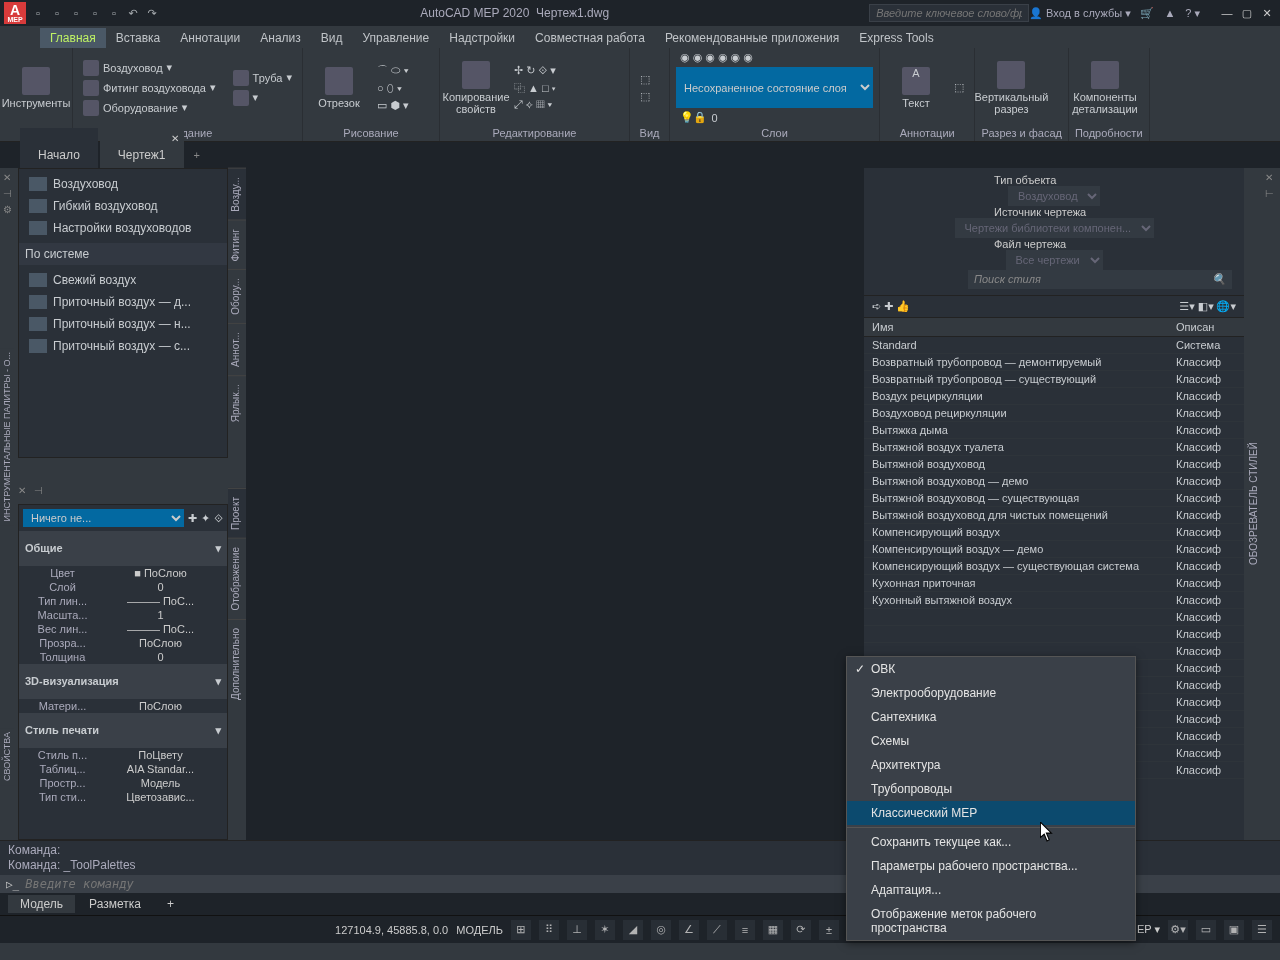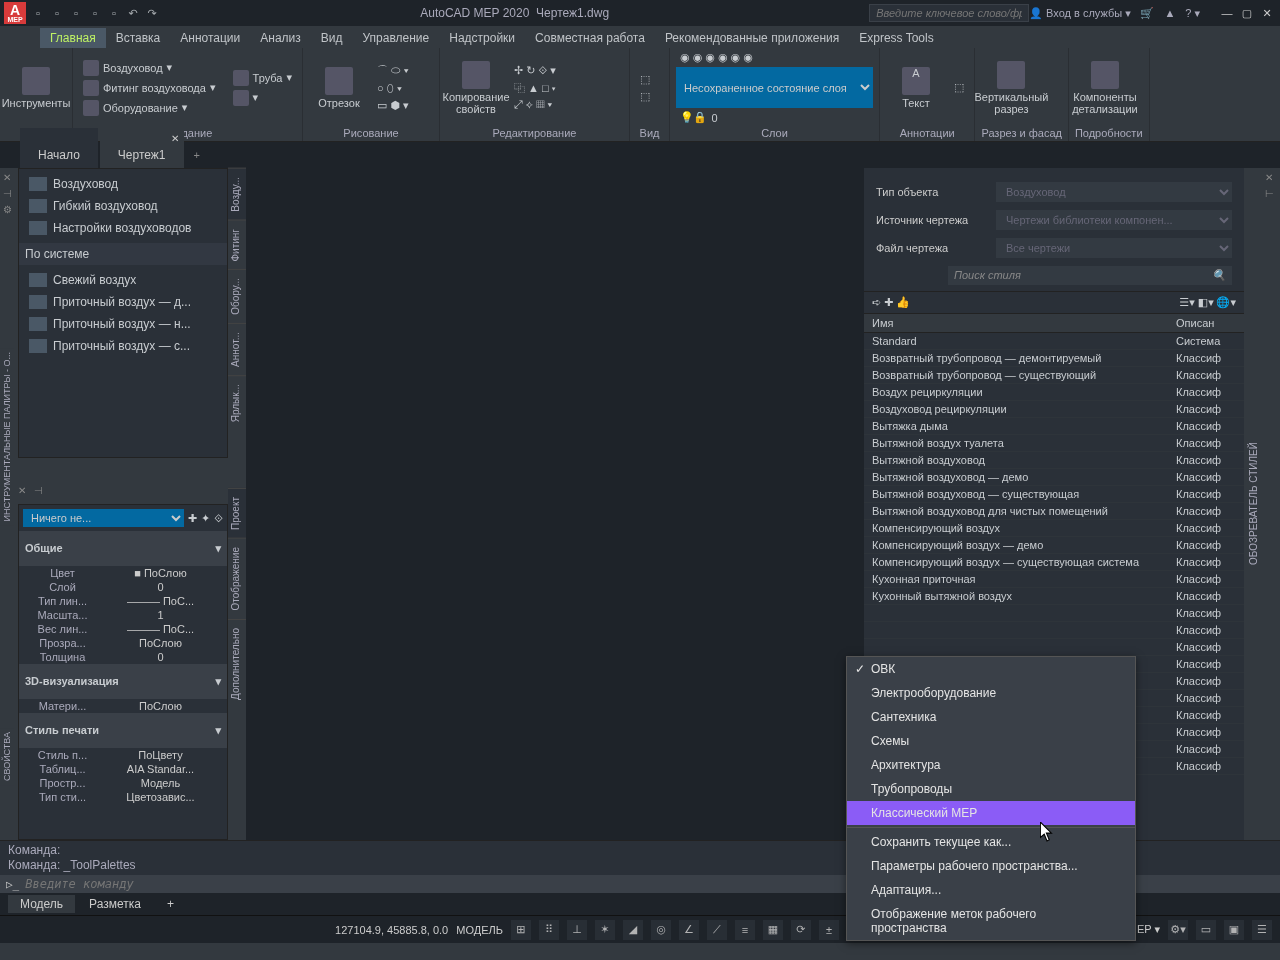--- a/index.html
+++ b/index.html
@@ -52,37 +52,37 @@
 .prop-row .v { flex:1; color:#ccc; overflow:hidden; text-overflow:ellipsis; white-space:nowrap; }
 
 .side-vert-tabs { width:18px; background:#33393f; display:flex; flex-direction:column; }
 .vtab { writing-mode:vertical-rl; transform:rotate(180deg); padding:8px 2px; font-size:10px; color:#aab; text-align:center; border-bottom:1px solid #444; }
 .vtab.dark { background:#2a3038; }
 
 .canvas { flex:1; background:#1e2329; position:relative; }
 
 .right-panel { width:380px; background:#2a3038; display:flex; flex-direction:column; }
 .rp-header { padding:6px 12px; }
-.rp-field { display:flex; align-items:center; margin:8px 0; }
+.rp-field { display:flex; align-items:center; margin:0 0;flex-direction:column; }
 .rp-label { width:120px; font-size:11px; color:#ccc; }
 .rp-input { flex:1; background:#333a42; border:none; padding:3px 6px; color:#667; font-size:11px; }
-.rp-search { margin-left:72px; background:#333a42; padding:3px 6px; color:#888; font-style:italic; display:flex; justify-content:space-between; }
+.rp-search { margin-left:92px; background:#333a42; padding:3px 6px; color:#888; font-style:italic; display:flex; justify-content:space-between; }
 .rp-toolbar { padding:4px 8px; display:flex; justify-content:space-between; border-top:1px solid #222; border-bottom:1px solid #222; }
 .rp-th { display:flex; background:#33393f; padding:3px 8px; font-size:11px; border-bottom:1px solid #222; }
 .rp-th .c1 { flex:1; } .rp-th .c2 { width:60px; }
 .rp-list { flex:1; overflow:hidden; }
 .rp-row { display:flex; padding:2px 8px; font-size:11px; border-bottom:1px solid #2e343a; }
 .rp-row .c1 { flex:1; overflow:hidden; text-overflow:ellipsis; white-space:nowrap; }
 .rp-row .c2 { width:60px; overflow:hidden; text-overflow:ellipsis; white-space:nowrap; }
 .right-vlabel { width:18px; background:#33393f; writing-mode:vertical-rl; transform:rotate(180deg); display:flex; align-items:center; justify-content:center; font-size:10px; color:#aab; padding:6px 0; }
 
 .context-menu { position:absolute; left:846px; top:656px; width:290px; background:#3a4048; border:1px solid #555; box-shadow:0 2px 8px rgba(0,0,0,.5); z-index:100; }
 .cm-item { padding:5px 24px; font-size:12px; color:#e4e4e4; position:relative; }
 .cm-item.checked::before { content:"✓"; position:absolute; left:8px; }
-.cm-item.hover { background:#8b5cf6; }
+.cm-item.hover { background:#0c4a6e; }
 .cm-sep { height:1px; background:#555; margin:2px 0; }
 
 .cmdline-area { background:#2a3038; border-top:1px solid #222; }
 .cmd-history { padding:2px 8px; font-family:monospace; font-size:12px; color:#aab; line-height:15px; }
 .cmd-input-row { display:flex; align-items:center; background:#3a4048; padding:2px 6px; }
 .cmd-prompt { font-family:monospace; color:#ccc; margin-right:6px; }
 .cmd-input { flex:1; background:transparent; border:none; color:#888; font-family:monospace; font-style:italic; font-size:12px; }
 
 .bottom-tabs { height:22px; background:#1e2329; display:flex; align-items:center; padding-left:8px; gap:2px; }
 .btab { padding:2px 12px; font-size:12px; color:#ccc; }

